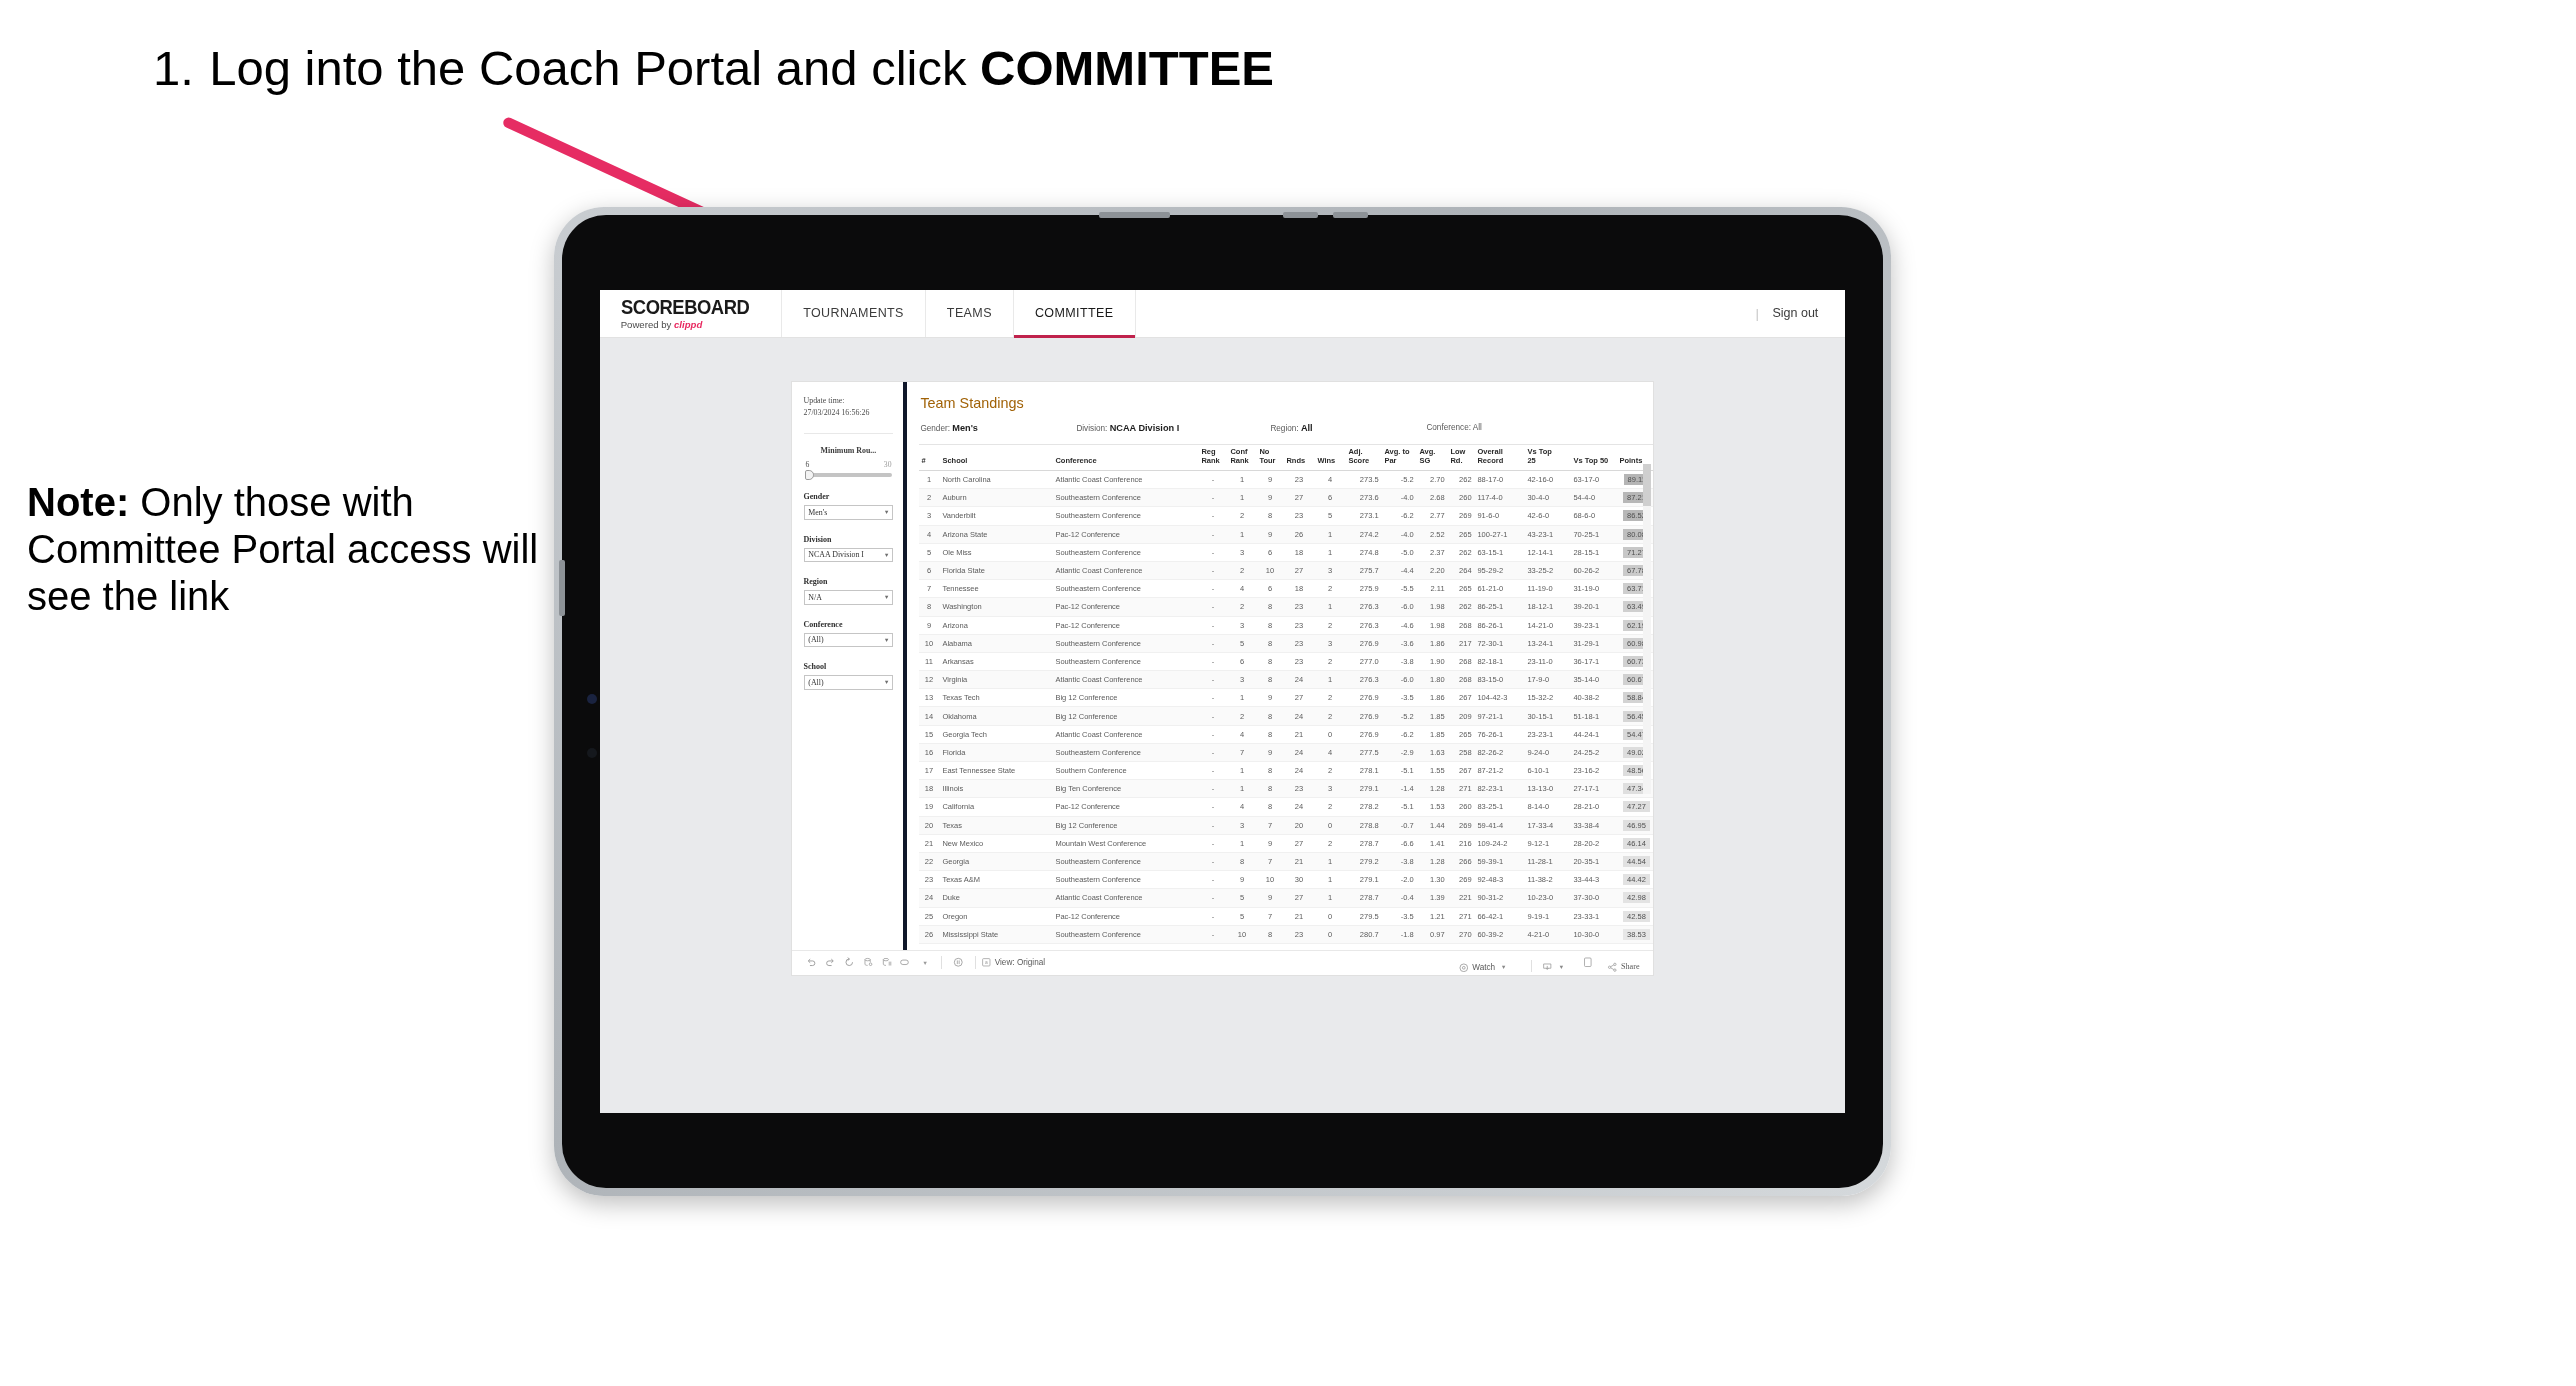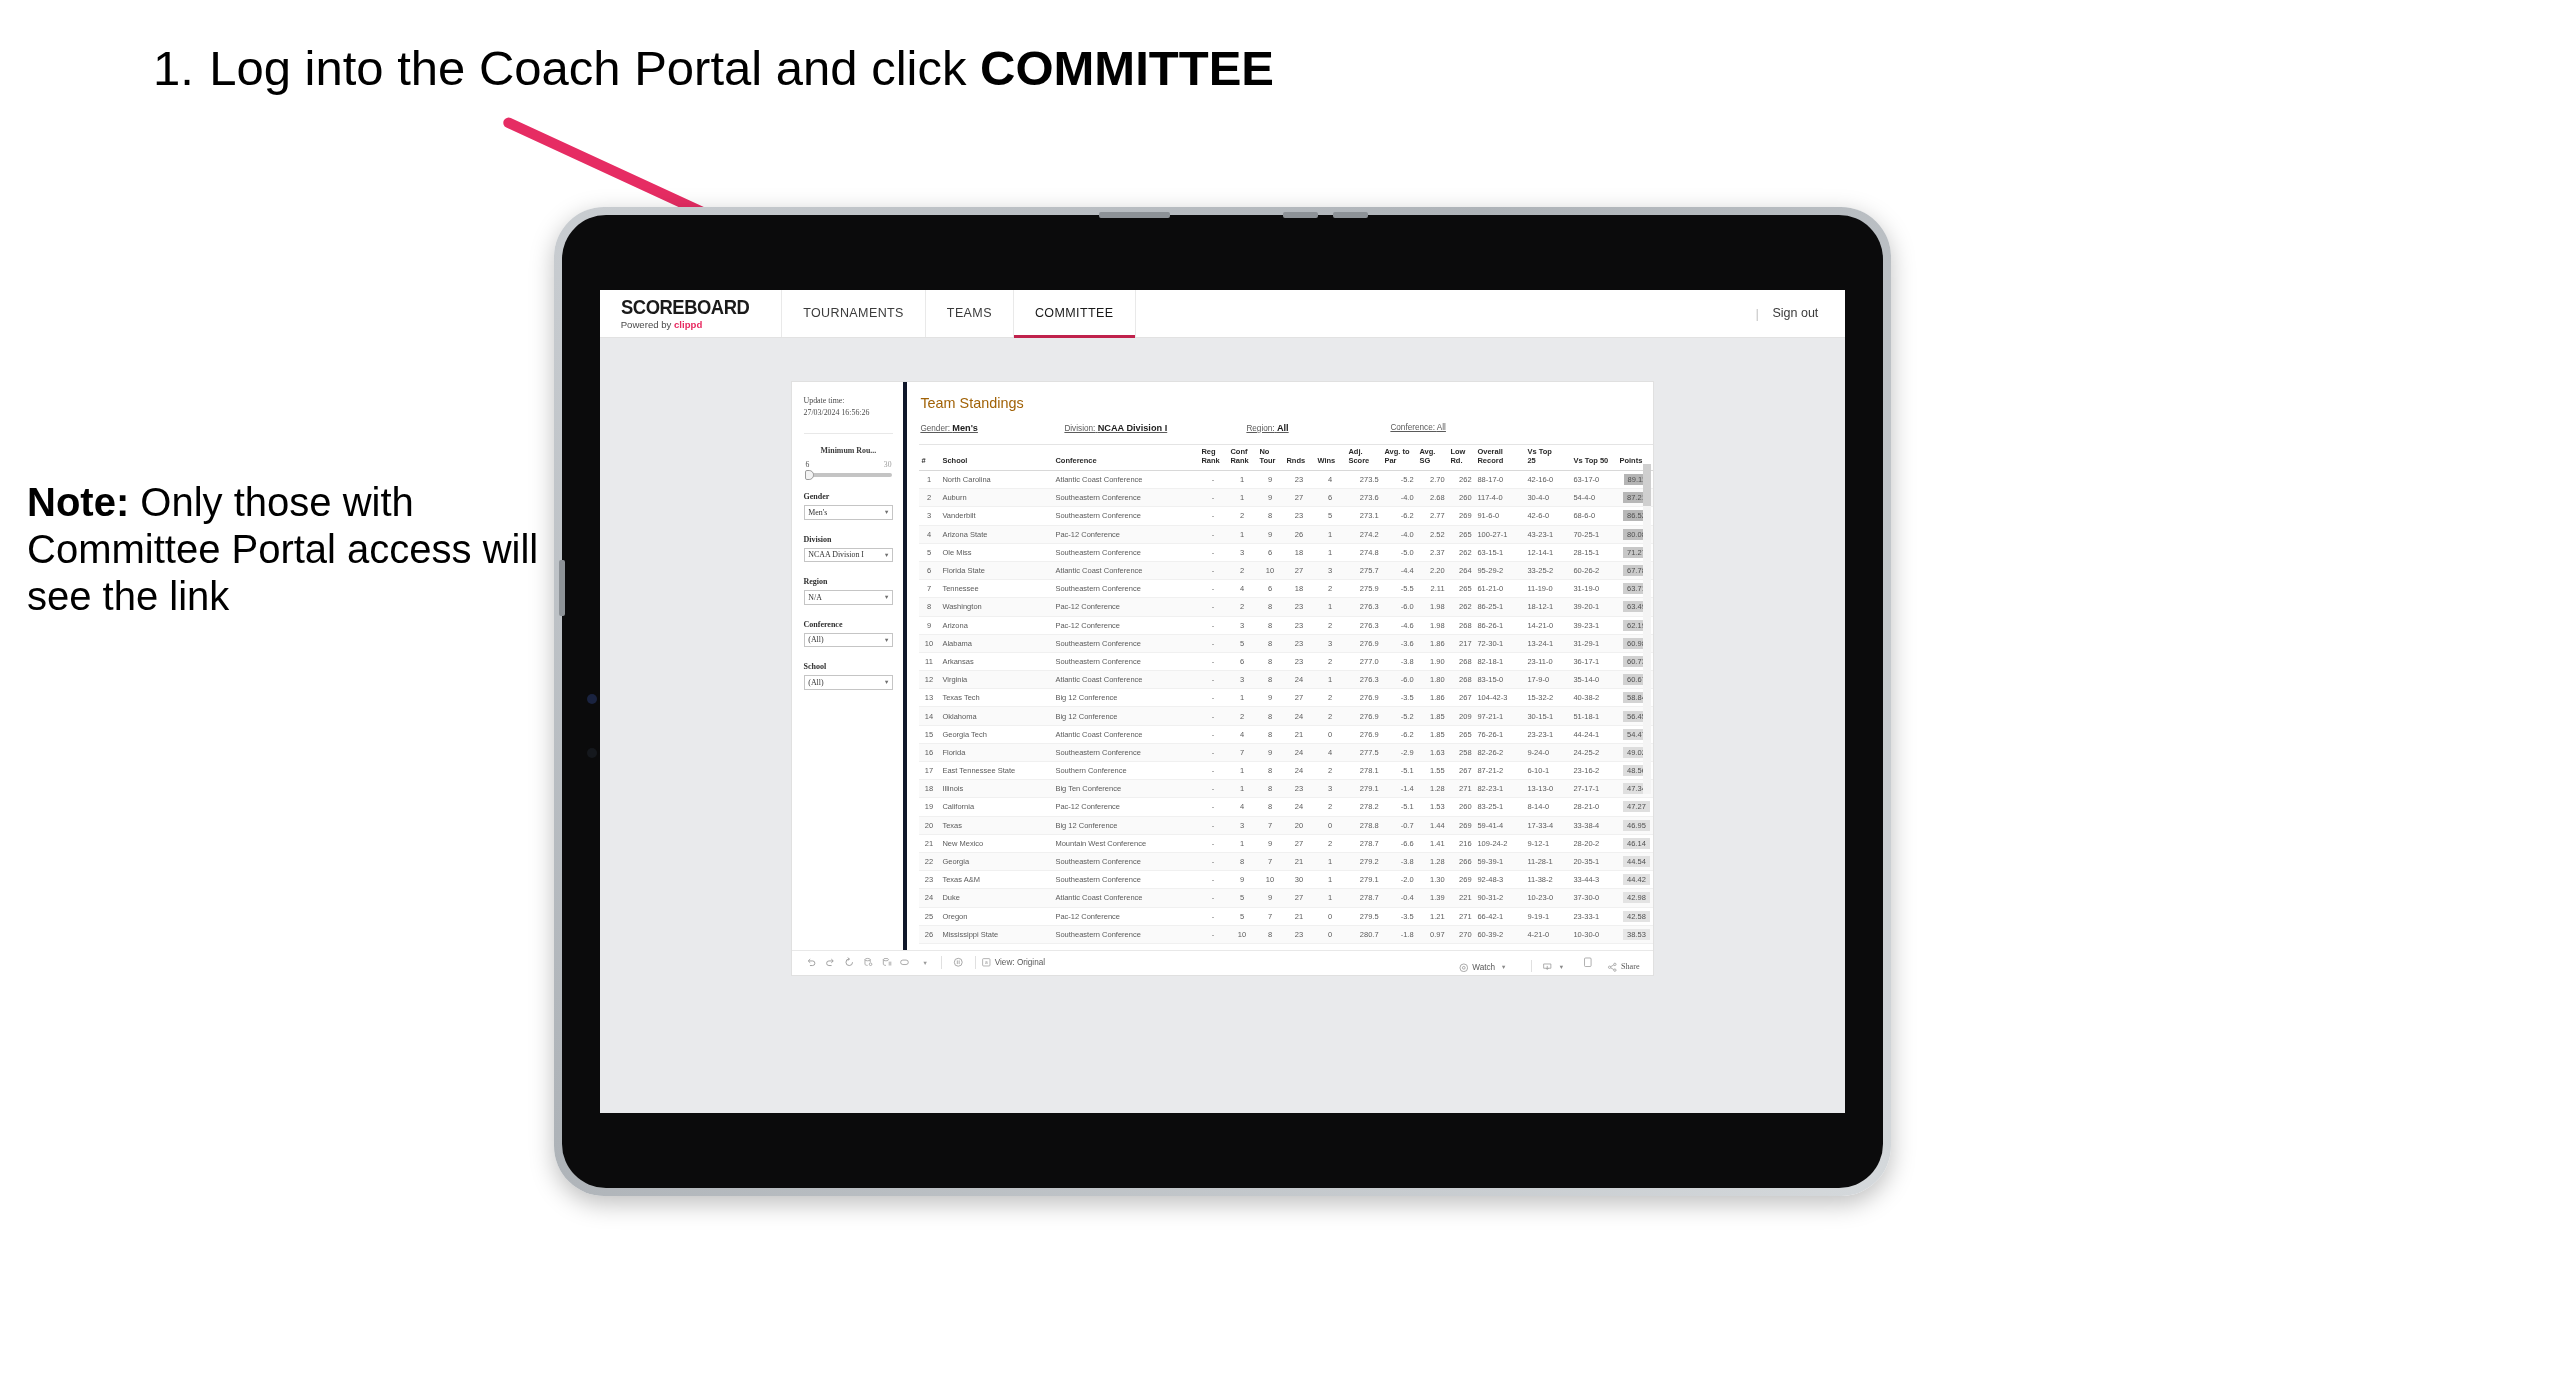--- a/index.html
+++ b/index.html
@@ -75,21 +75,21 @@
     position: relative;
   }
   #brand { padding: 3.8px 21px 3.8px 21px; display:flex; flex-direction:column; justify-content:center;
            border-right: 1px solid #e9e9e9; }
   #brand .sb-word {
     font-family: "Liberation Sans", sans-serif;
     font-weight: bold; font-size: 20px; letter-spacing: -0.5px;
     color: #1a1a1a; line-height: 1; transform: scaleX(.92); transform-origin:left;
   }
   #brand .sb-sub { font-size: 9.6px; color: #4a4a4a; margin-top: 2.9px; line-height:1; }
-  #brand .sb-sub .clippd { color: #e8285f; font-weight: bold; }
+  #brand .sb-sub .clippd { color: #e8285f; font-weight: bold; font-style: italic; }
 
   .topnav-item {
     display: flex; align-items: center; padding: 0 21px;
     font-size: 12.5px; color: #3b3b3b; letter-spacing: 0.4px;
     border-right: 1px solid #e9e9e9; cursor: pointer;
     position: relative; white-space: nowrap;
   }
   .topnav-item.active { color: #1a1a1a; }
   .topnav-item.active::after {
     content:""; position:absolute; left:0; right:0; bottom:-1px; height:2.9px; background:#c0224c;
@@ -137,21 +137,21 @@
   .filter-select {
     height: 14.4px; border:1px solid #c5c5c5; background:#fff;
     display:flex; align-items:center; justify-content:space-between;
     padding: 0 2.9px 0 3.8px; font-size:7.9px; color:#333; cursor:pointer;
   }
   .caret { font-size:5.8px; color:#707070; }
 
   
   #table-wrap { flex:1 1 auto; padding: 11.5px 3.8px 5.8px 11.5px; min-width:0; position:relative; }
   #ts-title { font-size: 14.4px; color:#a16207; margin: 1.9px 0 11.5px 1.9px; }
-  #ts-filters { display:flex; gap: 0; font-size: 8.2px; color:#5a5a5a; margin: 0 0 11.5px 1.9px; text-decoration: underline; }
+  #ts-filters { display:flex; gap: 12px; font-size: 8.2px; color:#5a5a5a; margin: 0 0 11.5px 1.9px; }
   #ts-filters .fcell { width: 144px; }
   #ts-filters .fcell b { color:#1e1e1e; font-size: 9.2px; font-weight: bold; }
   #ts-filters .fcell.wide { width: 182px; }
 
   table.standings { border-collapse: collapse; width: 709px; table-layout: fixed; }
   table.standings thead th {
     font-size: 7.5px; color:#2a2a2a; font-weight: bold;
     text-align:left; vertical-align: bottom;
     padding: 2.9px 2.9px 4.8px 2.9px; border-top:1px solid #e4e4e4; border-bottom:1px solid #d8d8d8;
     background:#fff; line-height:1.15;

